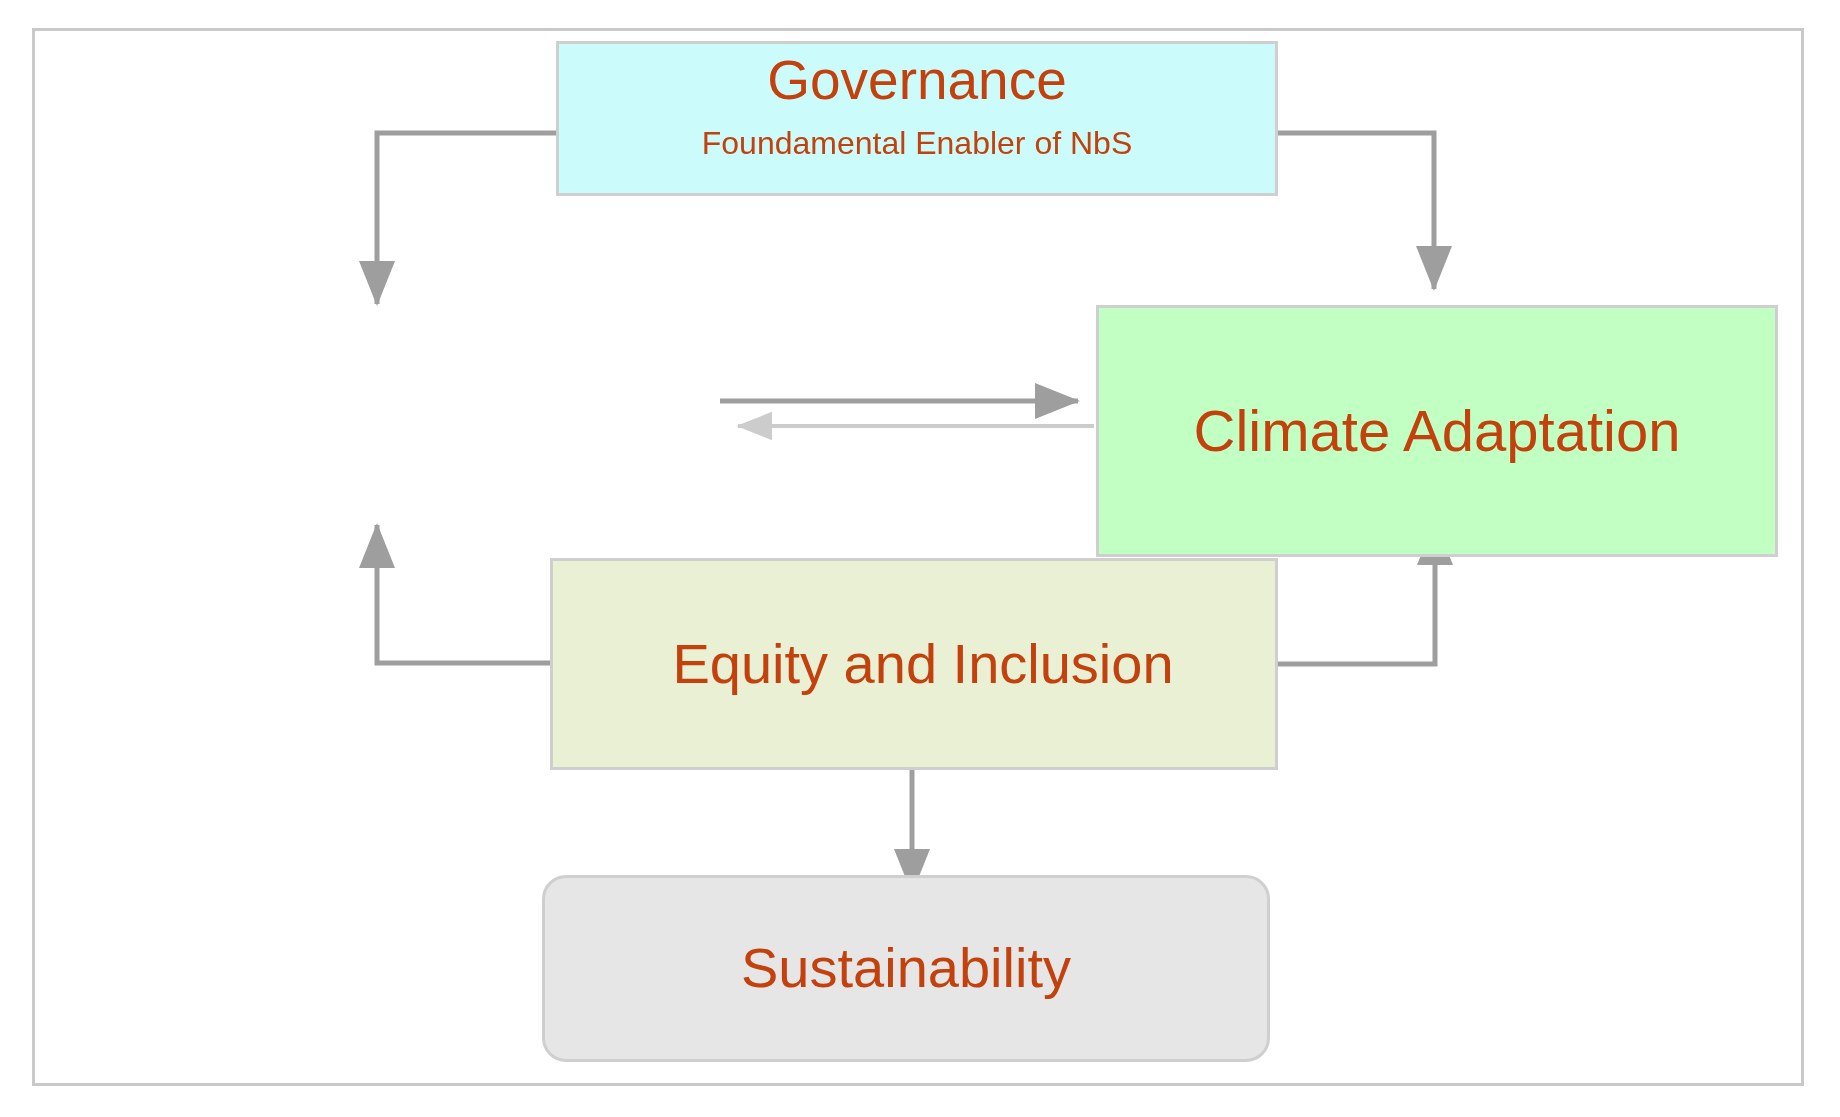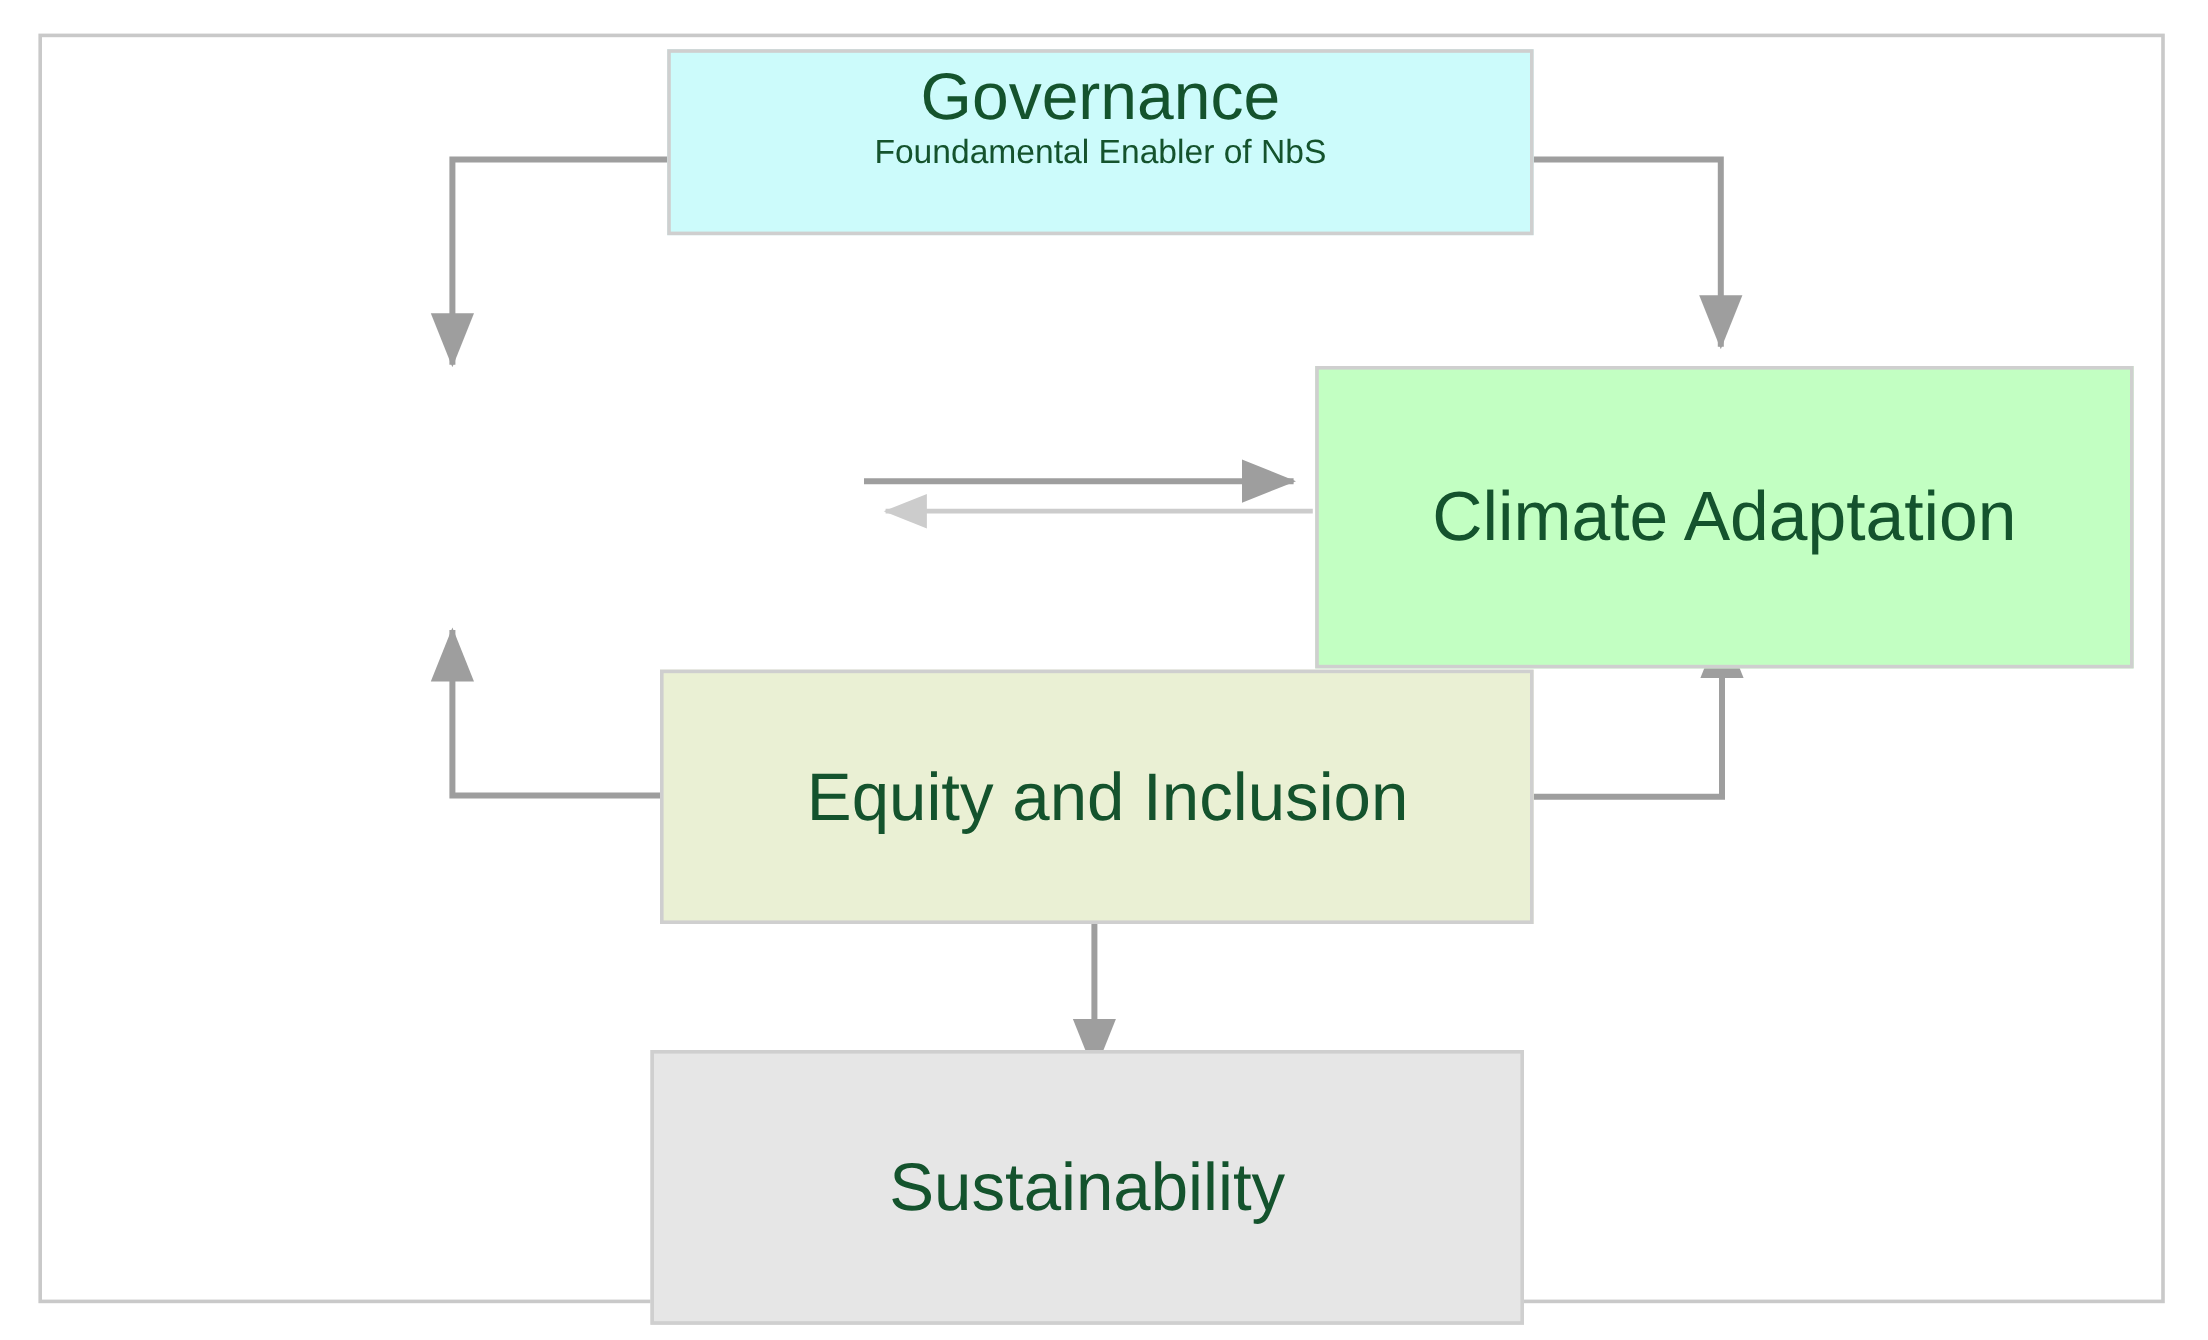--- a/index.html
+++ b/index.html
@@ -37,21 +37,21 @@
   }
   .node {
     position: absolute;
     box-sizing: border-box;
     border: 3px solid #cfcfcf;
     display: flex;
     flex-direction: column;
     align-items: center;
     justify-content: center;
     text-align: center;
-    color: #14532d;
+    color: #c2410c;
   }
   .node .title {
     font-weight: 400;
     line-height: 1.05;
     white-space: nowrap;
   }
   .node .subtitle {
     font-weight: 400;
     line-height: 1.1;
     white-space: nowrap;
@@ -60,21 +60,21 @@
   #node-governance {
     left: 556px;
     top: 41px;
     width: 722px;
     height: 155px;
     background: #ccfbfb;
     justify-content: flex-start;
     padding-top: 8px;
   }
   #node-governance .title { font-size: 55px; }
-  #node-governance .subtitle { font-size: 28px; margin-top: 2px; }
+  #node-governance .subtitle { font-size: 32px; margin-top: 16px; }
   
   #node-ecosystem {
     left: 58px;
     top: 320px;
     width: 660px;
     height: 188px;
     background: #c8efd2;
   }
   #node-ecosystem .title { font-size: 58px; }
   
@@ -94,22 +94,23 @@
     height: 212px;
     background: #eaf0d4;
     padding-left: 18px;
   }
   #node-equity .title { font-size: 56px; }
   
   #node-sustainability {
     left: 542px;
     top: 875px;
     width: 728px;
-    height: 229px;
+    height: 187px;
     background: #e6e6e6;
+    border-radius: 24px;
   }
   #node-sustainability .title { font-size: 56px; }
 </style>
 </head>
 <body>
 
 <div id="stage">
 
   <div class="outer-frame"></div>
 

